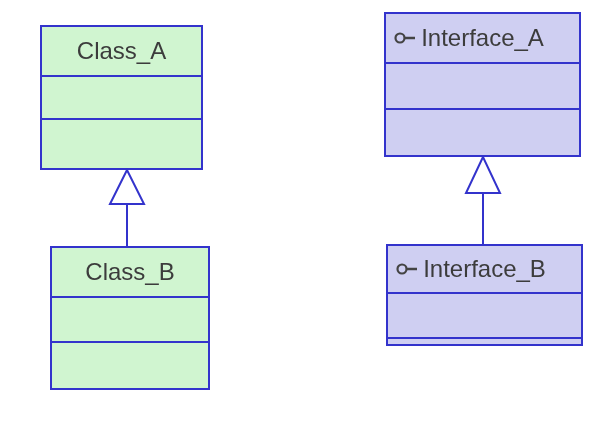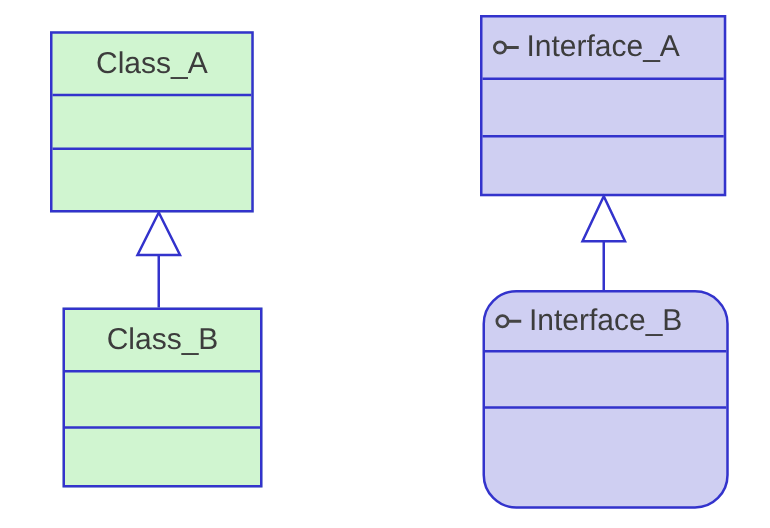--- a/index.html
+++ b/index.html
@@ -60,21 +60,21 @@
   }
   .connector{
     position:absolute;
   }
   .connector svg{ display:block; }
 
   
   #node-class-a     { left:40px;  top:25px;  width:163px; height:145px; }
   #node-class-b     { left:50px;  top:246px; width:160px; height:144px; }
   #node-interface-a { left:384px; top:12px;  width:197px; height:145px; }
-  #node-interface-b { left:386px; top:232px; width:197px; height:175px;border-radius:27px; }
+  #node-interface-b { left:386px; top:244px; width:197px; height:102px; }
 
   #node-class-a .name     { height:48px; }
   #node-class-a .attrs    { height:43px; }
   #node-class-b .name     { height:48px; }
   #node-class-b .attrs    { height:45px; }
   #node-interface-a .name { height:48px; }
   #node-interface-a .attrs{ height:46px; }
   #node-interface-b .name { height:46px; }
   #node-interface-b .attrs{ height:45px; }
 

